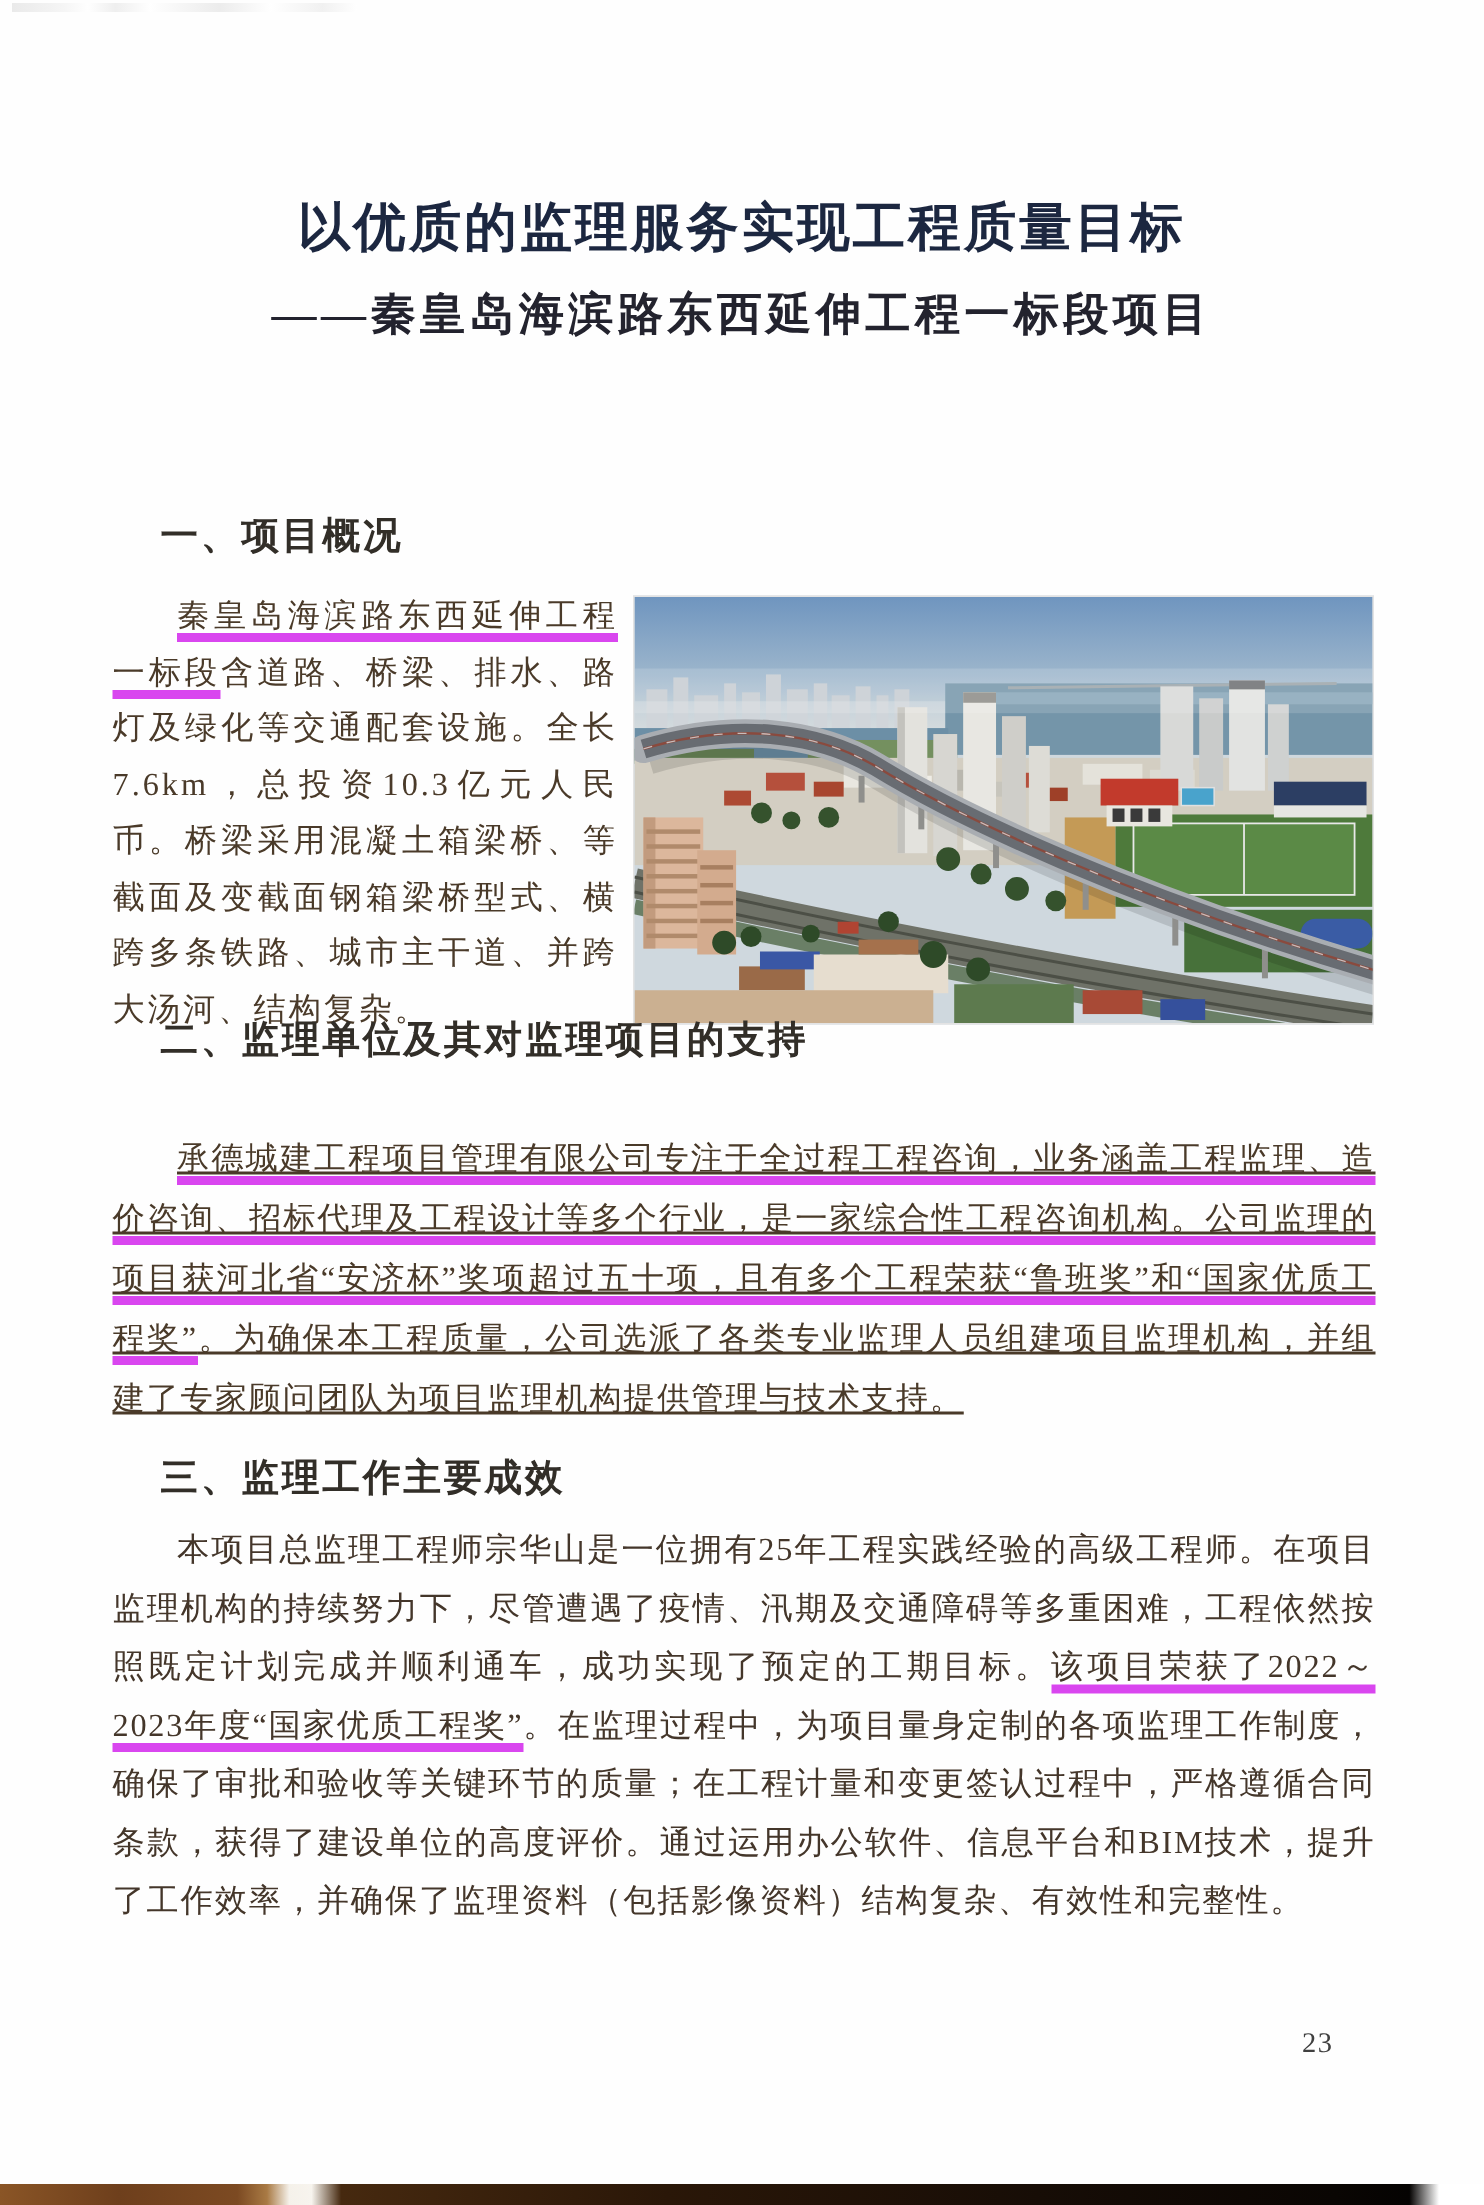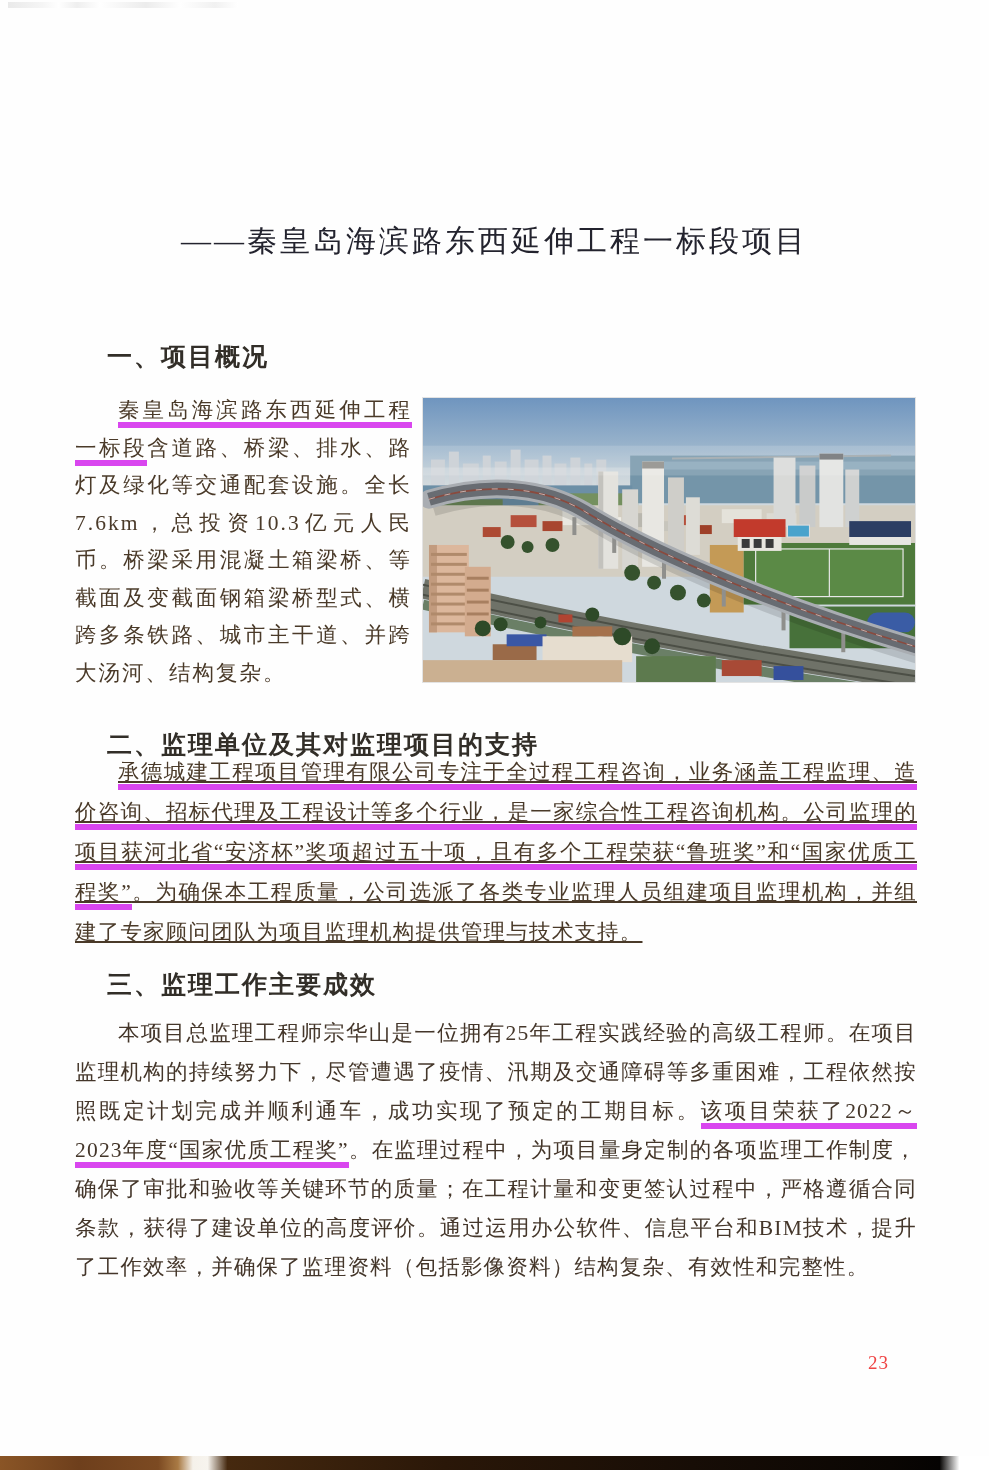--- a/index.html
+++ b/index.html
@@ -26,35 +26,34 @@
   .doc-title {
     position: absolute; top: 128px; left: 0; width: 100%;
     text-align: center;
     font-size: 35px; font-weight: bold; letter-spacing: 2px;
     color: #1c2740;
     font-family: "Liberation Serif", serif;
   }
   .doc-subtitle {
     position: absolute; top: 189px; left: 0; width: 100%;
     text-align: center;
-    font-size: 30px; font-weight: normal; letter-spacing: 3px;
+    font-size: 30px; font-weight: bold; letter-spacing: 3px;
     color: #23232e;
     font-family: "Liberation Serif", serif;
-    margin-top: 32px;
   }
   
   .sec-heading {
     position: absolute; left: 75px;
     font-family: "Liberation Sans", sans-serif;
     font-size: 25px; font-weight: bold; letter-spacing: 2px;
     color: #322e28;
     margin-left: 32px;
   }
   .h1 { top: 340px; }
-  .h2 { top: 728px; }
+  .h2 { top: 676px; }
   .h3 { top: 968px; }
   
   .para {
     color: #4a3a29;
     text-align: justify;
     text-indent: 2em;
   }
   .s1-row {
     position: absolute; top: 392px; left: 75px; width: 841px;
     display: flex; justify-content: space-between; align-items: flex-start;
@@ -74,30 +73,31 @@
     font-size: 21.5px; line-height: 40px; letter-spacing: 1.2px; text-decoration: underline;
   }
   .p3 {
     position: absolute; top: 1014px; left: 75px; width: 842px;
     font-size: 21.5px; line-height: 39px; letter-spacing: 1.2px;
     color: #44362a;
   }
   .u { border-bottom: 6px solid #d946ef; }
   .page-number {
     position: absolute; top: 1352px; left: 868px;
-    font-size: 19px; color: #ef4444; letter-spacing: 1px;
+    font-size: 19px; color: #404040; letter-spacing: 1px;
   }
 </style>
 </head>
 <body>
 
 <div class="page">
 
   <div class="smudge-top"></div>
 
+  <div class="doc-title">以优质的监理服务实现工程质量目标</div>
   <div class="doc-subtitle">——秦皇岛海滨路东西延伸工程一标段项目</div>
 
   <div class="sec-heading h1">一、项目概况</div>
 
   <div class="s1-row">
     <div class="para s1-text"><span class="u">秦皇岛海滨路东西延伸工程一标段</span><span>含道路、桥梁、排水、路灯及绿化等交通配套设施。全长7.6km，总投资10.3亿元人民币。桥梁采用混凝土箱梁桥、等截面及变截面钢箱梁桥型式、横跨多条铁路、城市主干道、并跨大汤河、结构复杂。</span></div>
 
     <figure class="photo-fig" aria-label="秦皇岛海滨路东西延伸工程高架桥航拍照片：曲线高架桥横跨城市、铁路与河流，远处为海滨城市天际线，右侧为绿色运动场地">
       <svg viewBox="0 0 494 286" preserveAspectRatio="none">
         <defs>

